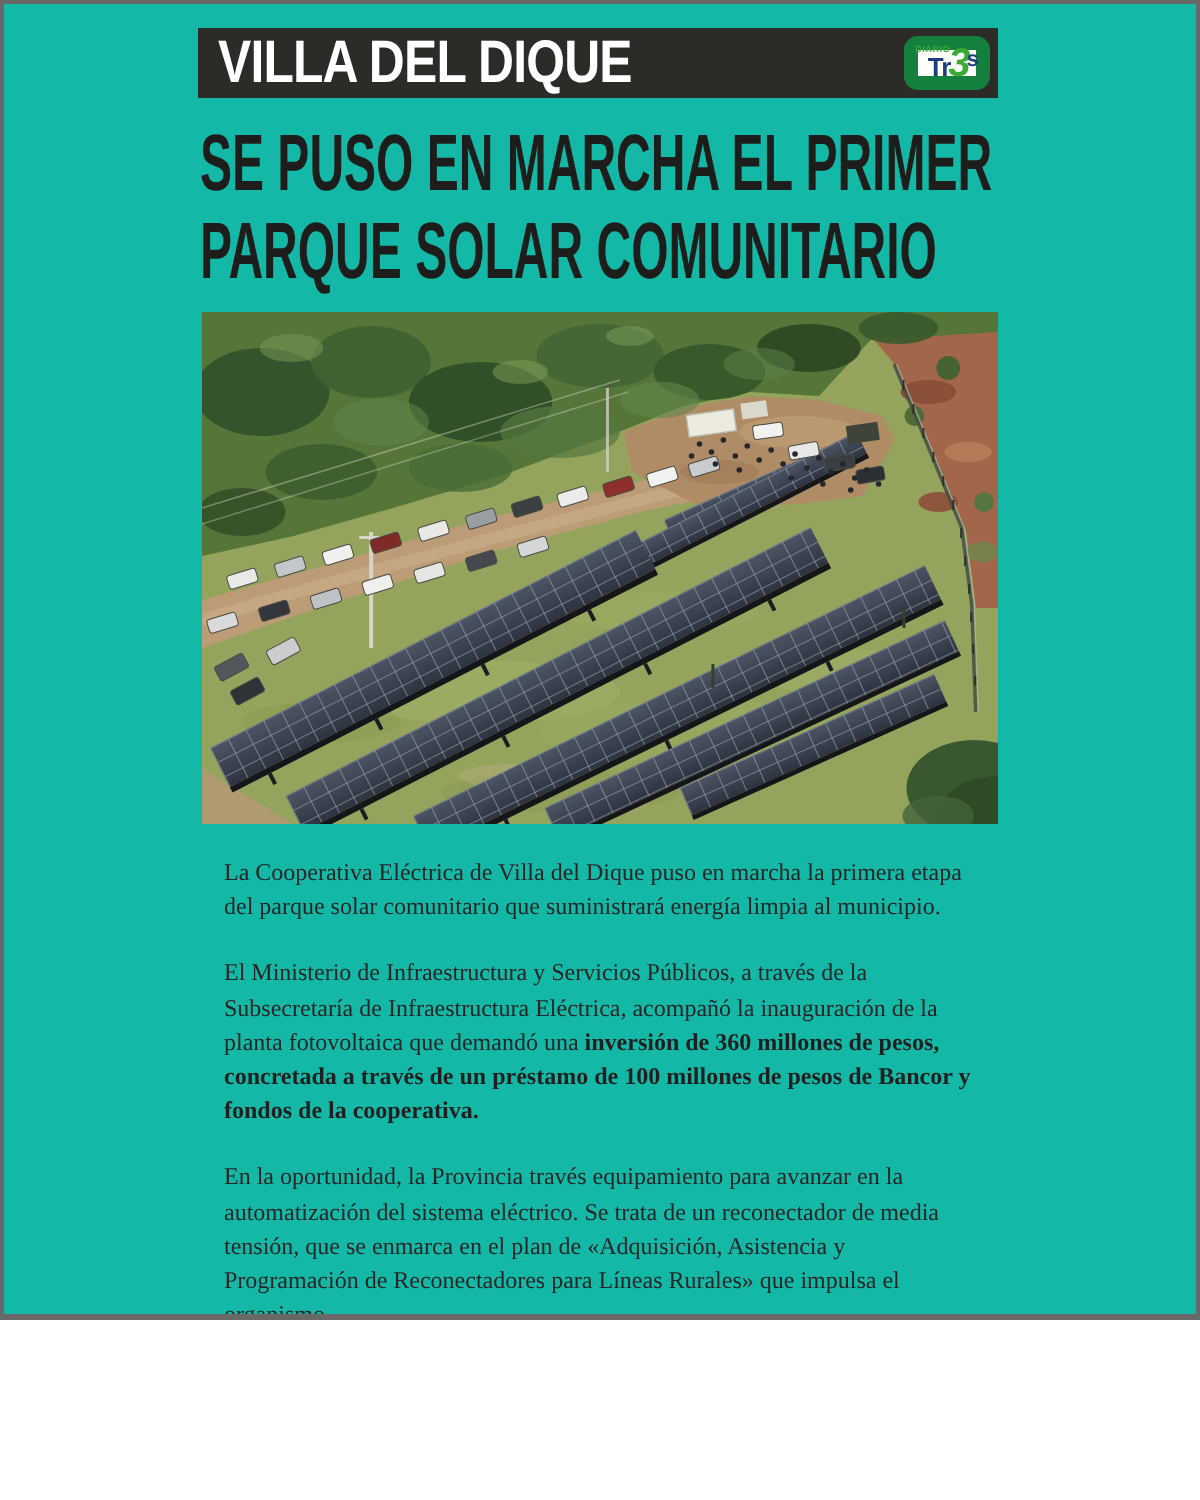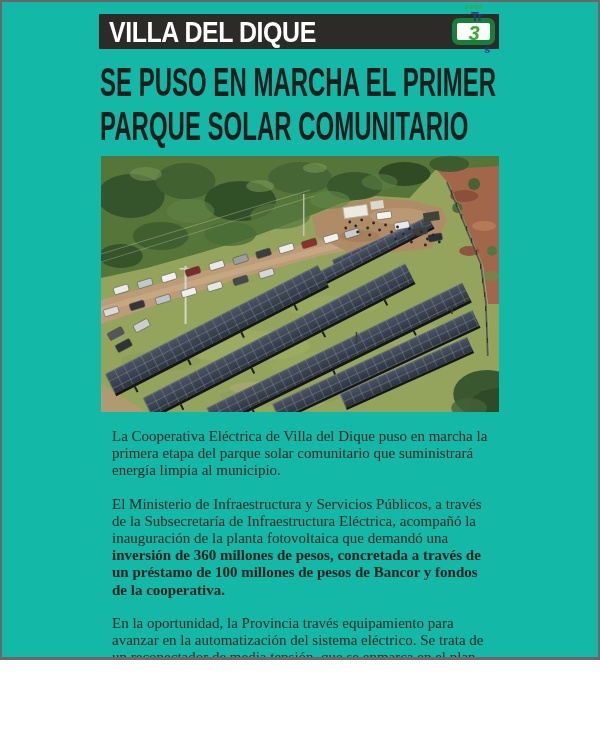--- a/index.html
+++ b/index.html
@@ -13,41 +13,41 @@
   .topbar{
     position:absolute;top:0;left:0;width:400px;height:35px;background:#2d2b28;
     display:flex;align-items:center;justify-content:space-between;
     padding:0 4px 0 10px;box-sizing:border-box;
   }
   .brand{
     color:#ffffff;font-weight:bold;font-size:30px;line-height:35px;white-space:nowrap;
     transform:scaleX(.83);transform-origin:left center;letter-spacing:-.5px;
   }
   .logo{
-    background:#fdfdfa;border:5px solid #15803d;border-radius:7px;width:43px;height:27px;
-    display:flex;align-items:center;justify-content:center;box-sizing:border-box;flex-direction:column;
+    background:#fdfdfa;border:7px solid #15803d;border-radius:7px;width:43px;height:27px;
+    display:flex;align-items:center;justify-content:center;box-sizing:border-box;
   }
   .logo-col{display:flex;flex-direction:column;align-items:flex-end;line-height:1;}
   .logo-tiny{font-size:4.5px;color:#3aaa35;font-weight:bold;letter-spacing:.3px;}
   .logo-tr{font-size:13px;font-weight:bold;color:#1d3d7c;letter-spacing:-.5px;}
   .logo-3{font-size:20px;font-weight:bold;font-style:italic;color:#3aaa35;margin:0 -2px 0 -1px;line-height:1;}
   .logo-s{font-size:11px;font-weight:bold;color:#1d3d7c;align-self:flex-end;margin-bottom:2px;}
   
   .headline{position:absolute;top:46px;left:1px;margin:0;color:#1d1d1b;font-weight:bold;}
   .headline span{
     display:block;font-size:40px;line-height:44px;white-space:nowrap;
     transform:scaleX(.60);transform-origin:left center;letter-spacing:0;
   }
   
   .photo{position:absolute;top:142px;left:2px;width:398px;height:256px;overflow:hidden;background:#94a45c;}
   .photo svg{display:block;}
   
   .article{
     position:absolute;top:414px;left:13px;width:377px;
-    font-family:"Liberation Serif",serif;font-size:15px;line-height:17.2px;color:#262626;
+    font-family:"Liberation Serif",serif;font-size:12px;line-height:17.2px;color:#262626;
   }
   .article p{margin:0 0 16px 0;}
   .article strong{font-weight:bold;color:#1f1f1f;}
 </style>
 </head>
 <body>
 
 <div class="page">
   <div class="col">
 

